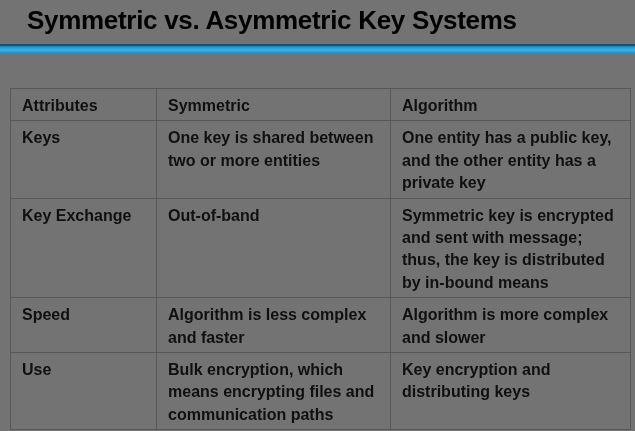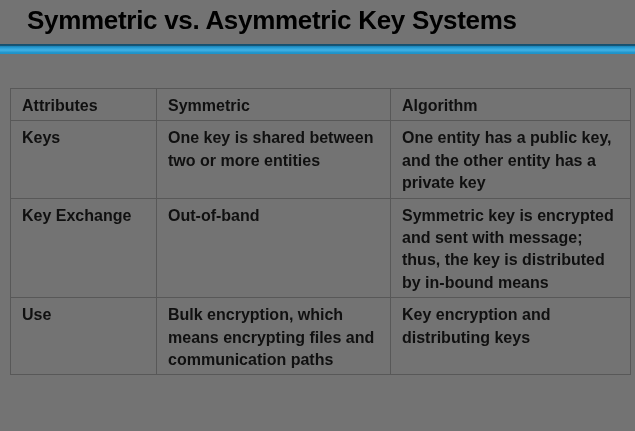--- a/index.html
+++ b/index.html
@@ -86,20 +86,25 @@
       <tr class="row-keys">
         <td>Keys</td>
         <td>One key is shared between two or more entities</td>
         <td>One entity has a public key, and the other entity has a private key</td>
       </tr>
       <tr class="row-exchange">
         <td>Key Exchange</td>
         <td>Out-of-band</td>
         <td>Symmetric key is encrypted and sent with message; thus, the key is distributed by in-bound means</td>
       </tr>
+      <tr class="row-speed">
+        <td>Speed</td>
+        <td>Algorithm is less complex and faster</td>
+        <td>Algorithm is more complex and slower</td>
+      </tr>
       <tr class="row-use">
         <td>Use</td>
         <td>Bulk encryption, which means encrypting files and communication paths</td>
         <td>Key encryption and distributing keys</td>
       </tr>
     </tbody>
   </table>
 
 </div>
 

